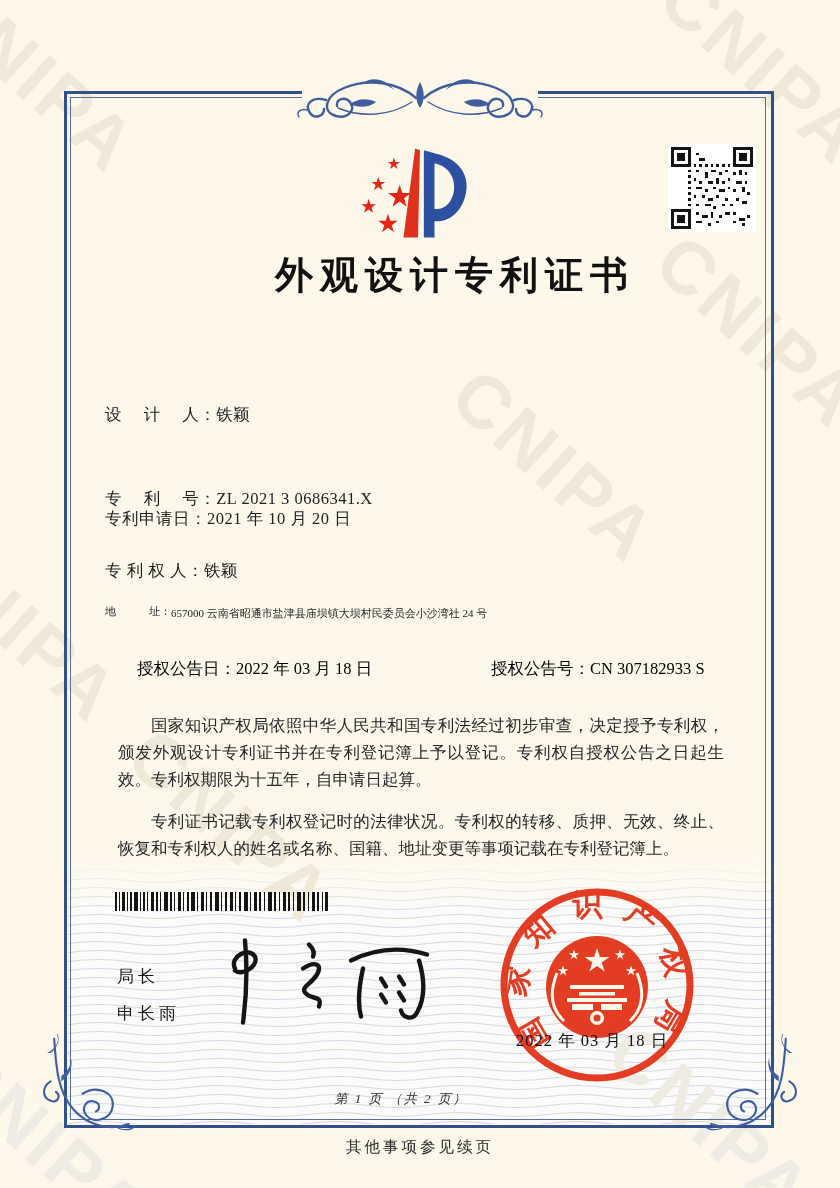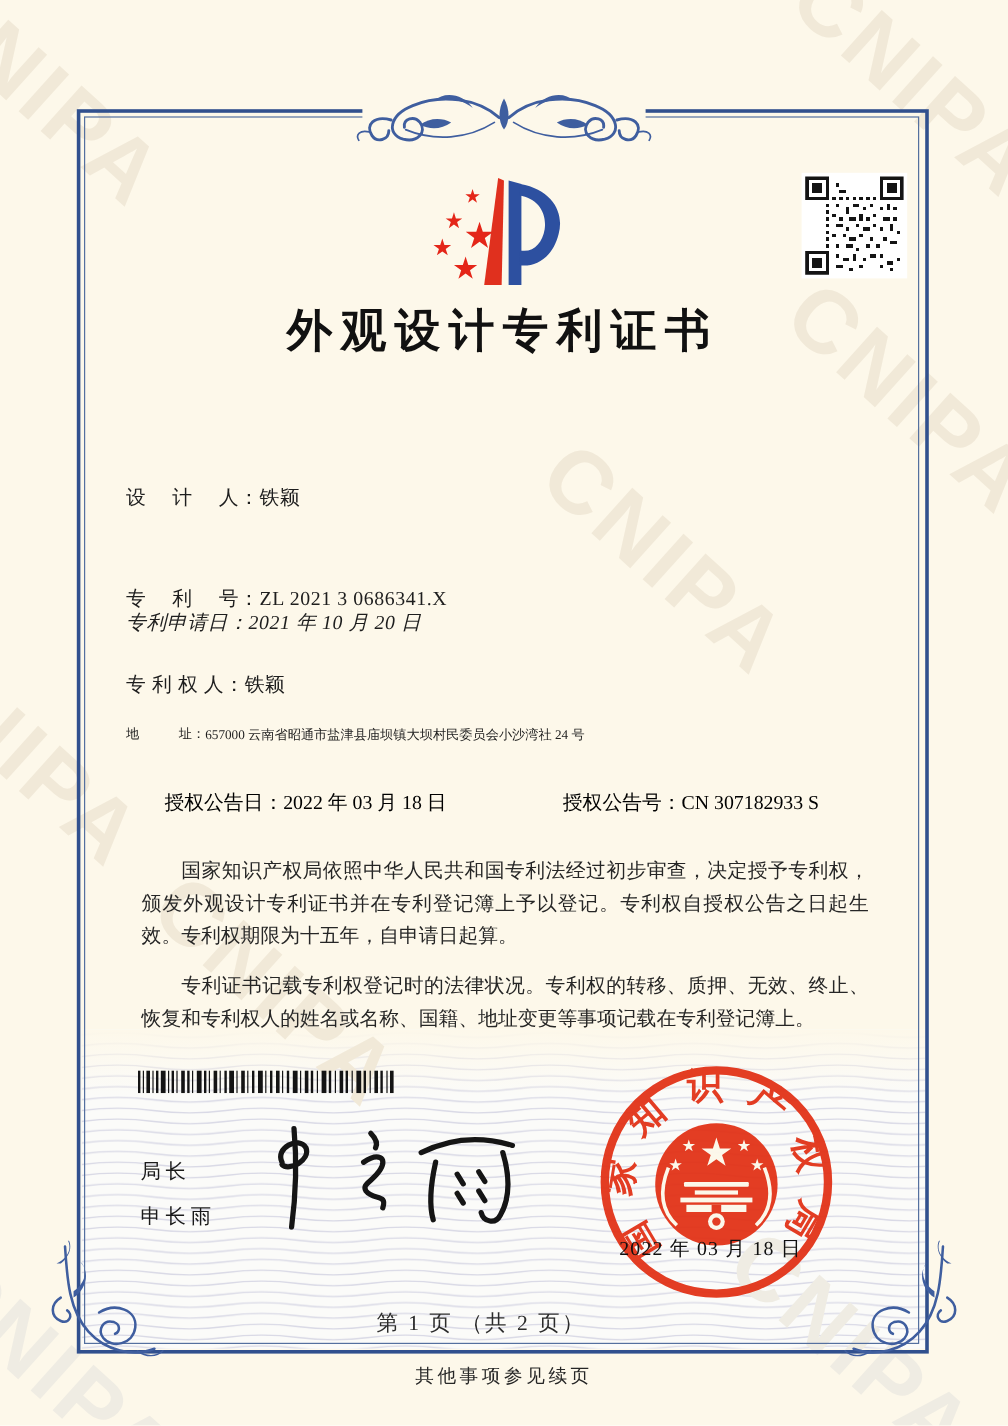--- a/index.html
+++ b/index.html
@@ -34,21 +34,21 @@
   .corner-fl{position:absolute;width:102px;height:108px;z-index:4;}
   .corner-fl.left{left:40px;top:1034px;}
   .corner-fl.right{left:698px;top:1034px;transform:scaleX(-1);}
   
   .cert-no{position:absolute;left:105px;top:143px;z-index:5;
     font-size:16px;letter-spacing:3px;color:#2c2c2c;}
   .logo{position:absolute;left:356px;top:134px;width:126px;height:116px;z-index:5;}
   .qr{position:absolute;left:668px;top:144px;width:82px;height:82px;z-index:5;background:#fff;padding:3px;}
   .qr svg{display:block;width:100%;height:100%;}
   .title{position:absolute;left:64px;top:250px;width:710px;z-index:5;
-    text-align:center;font-size:38px;font-weight:700;letter-spacing:7px;color:#111;}
+    text-align:center;font-size:38px;font-weight:700;letter-spacing:7px;color:#111;padding-left:36px;}
   
   .row{position:absolute;left:105px;z-index:5;font-size:16.5px;color:#1e1e1e;
     letter-spacing:.5px;white-space:nowrap;}
   .row .lbl{display:inline-block;}
   .addr-row{position:absolute;left:105px;top:604px;z-index:5;font-size:11px;color:#1e1e1e;}
   .addr-row .lbl{display:inline-block;vertical-align:top;}
   .addr-row .val{display:inline-block;vertical-align:top;width:474px;line-height:1.65;white-space:normal;}
   .grant-part{position:absolute;z-index:5;font-size:16.5px;color:#000000;white-space:nowrap;margin-left:32px;}
   
   .body-text{position:absolute;left:103px;top:697px;width:636px;z-index:5;
@@ -57,21 +57,21 @@
   
   .barcode{position:absolute;left:115px;top:892px;width:216px;height:19px;z-index:5;}
   .signatory{position:absolute;left:117px;top:958px;z-index:5;
     font-family:Liberation Serif, serif;
     font-size:17px;letter-spacing:4px;color:#1a1a1a;line-height:37px;}
   .signature{position:absolute;left:205px;top:933px;width:235px;height:98px;z-index:6;}
   .seal{position:absolute;left:497px;top:885px;width:200px;height:200px;z-index:5;opacity:.95;}
   .seal-date{position:absolute;left:516px;top:1030px;z-index:6;
     font-size:16.5px;letter-spacing:1px;color:#101010;white-space:nowrap;}
   .page-info{position:absolute;left:64px;top:1090px;width:674px;z-index:5;
-    text-align:center;font-size:18px;letter-spacing:2px;color:#2b2b2b;}
+    text-align:center;font-size:13px;letter-spacing:2px;color:#2b2b2b;font-style:italic;}
   .continuation{position:absolute;left:0;top:1137px;width:840px;z-index:5;
     text-align:center;font-size:15.5px;letter-spacing:3px;color:#262626;}
   .st{fill:none;stroke:#3f5e9f;stroke-width:2.4;stroke-linecap:round;}
   .st.thin{stroke-width:1.4;}
   .fl{fill:#3f5e9f;}
 </style>
 </head>
 <body>
 
 <div class="page">
@@ -166,35 +166,35 @@
   </div>
 
   <div class="title">外观设计专利证书</div>
 
   <div class="row" style="top:404px;">
     <span class="lbl">设　 计　 人：</span><span>铁颖</span>
   </div>
   <div class="row" style="top:456px;margin-top:32px;">
     <span class="lbl">专　 利　 号：</span><span>ZL 2021 3 0686341.X</span>
   </div>
-  <div class="row" style="top:508px;font-style:italic;">
+  <div class="row" style="top:508px;">
     <span class="lbl">专利申请日：</span><span>2021 年 10 月 20 日</span>
   </div>
   <div class="row" style="top:560px;">
     <span class="lbl">专 利 权 人：</span><span>铁颖</span>
   </div>
 
   <div class="addr-row">
     <span class="lbl">地　　　址：</span><span class="val">657000 云南省昭通市盐津县庙坝镇大坝村民委员会小沙湾社 24 号</span>
   </div>
 
   <div class="grant-part" style="left:105px;top:658px;">
     <span>授权公告日：</span><span>2022 年 03 月 18 日</span>
   </div>
-  <div class="grant-part" style="left:437px;top:658px;text-align:right;">
+  <div class="grant-part" style="left:459px;top:658px;text-align:right;">
     <span>授权公告号：</span><span>CN 307182933 S</span>
   </div>
 
   <div class="body-text">
     <p>国家知识产权局依照中华人民共和国专利法经过初步审查，决定授予专利权，颁发外观设计专利证书并在专利登记簿上予以登记。专利权自授权公告之日起生效。专利权期限为十五年，自申请日起算。</p>
     <p>专利证书记载专利权登记时的法律状况。专利权的转移、质押、无效、终止、恢复和专利权人的姓名或名称、国籍、地址变更等事项记载在专利登记簿上。</p>
   </div>
 
   <svg class="barcode" viewBox="0 0 216 19" preserveAspectRatio="none">
     <g fill="#141414">

